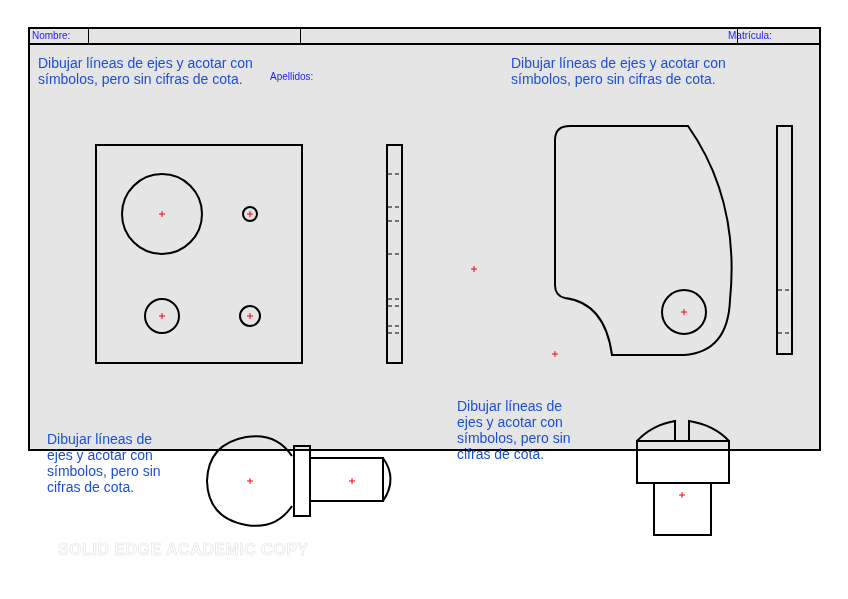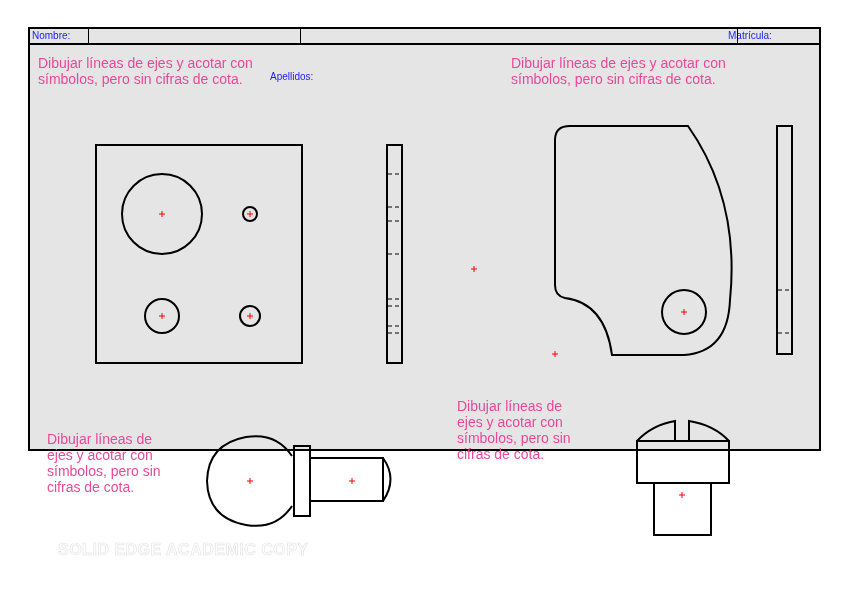--- a/index.html
+++ b/index.html
@@ -1,21 +1,21 @@
 <!DOCTYPE html>
 <html><head>
   <meta charset="utf-8">
   <style>
     html, body { margin: 0; padding: 0; background: #ffffff; }
     body { width: 848px; height: 599px; position: relative; overflow: hidden; font-family: "Liberation Sans", sans-serif; }
     .sheet { position: absolute; left: 28px; top: 27px; width: 793px; height: 424px; border: 2px solid #000; box-sizing: border-box; background: #e5e5e5; }
     .header-row { position: absolute; left: 0; top: 0; width: 100%; height: 14px; border-bottom: 2px solid #000; box-sizing: content-box; }
     .hcell { position: absolute; top: 0; height: 14px; font-size: 10px; line-height: 14px; color: #1a1aff; white-space: nowrap; }
     .hbox { position: absolute; top: 0; height: 14px; border-left: 1.5px solid #000; box-sizing: border-box; }
-    .note { position: absolute; color: #ec4899; font-size: 14px; line-height: 16px; white-space: pre-line; }
+    .note { position: absolute; color: #1d4ed8; font-size: 14px; line-height: 16px; white-space: pre-line; }
     svg.drawing { position: absolute; left: 0; top: 0; width: 848px; height: 599px; pointer-events: none; }
     .watermark { position: absolute; left: 58px; top: 541px; font-size: 16px; font-weight: bold; color: transparent; -webkit-text-stroke: 0.6px #e2e2e2; letter-spacing: 0.5px; white-space: nowrap; }
   </style>
 </head>
 <body>
 
 <div class="sheet">
   <div class="header-row">
     <span class="hcell" style="left:2px;">Nombre:</span>
     <div class="hbox" style="left:58px; width:170px;"><span></span></div>

